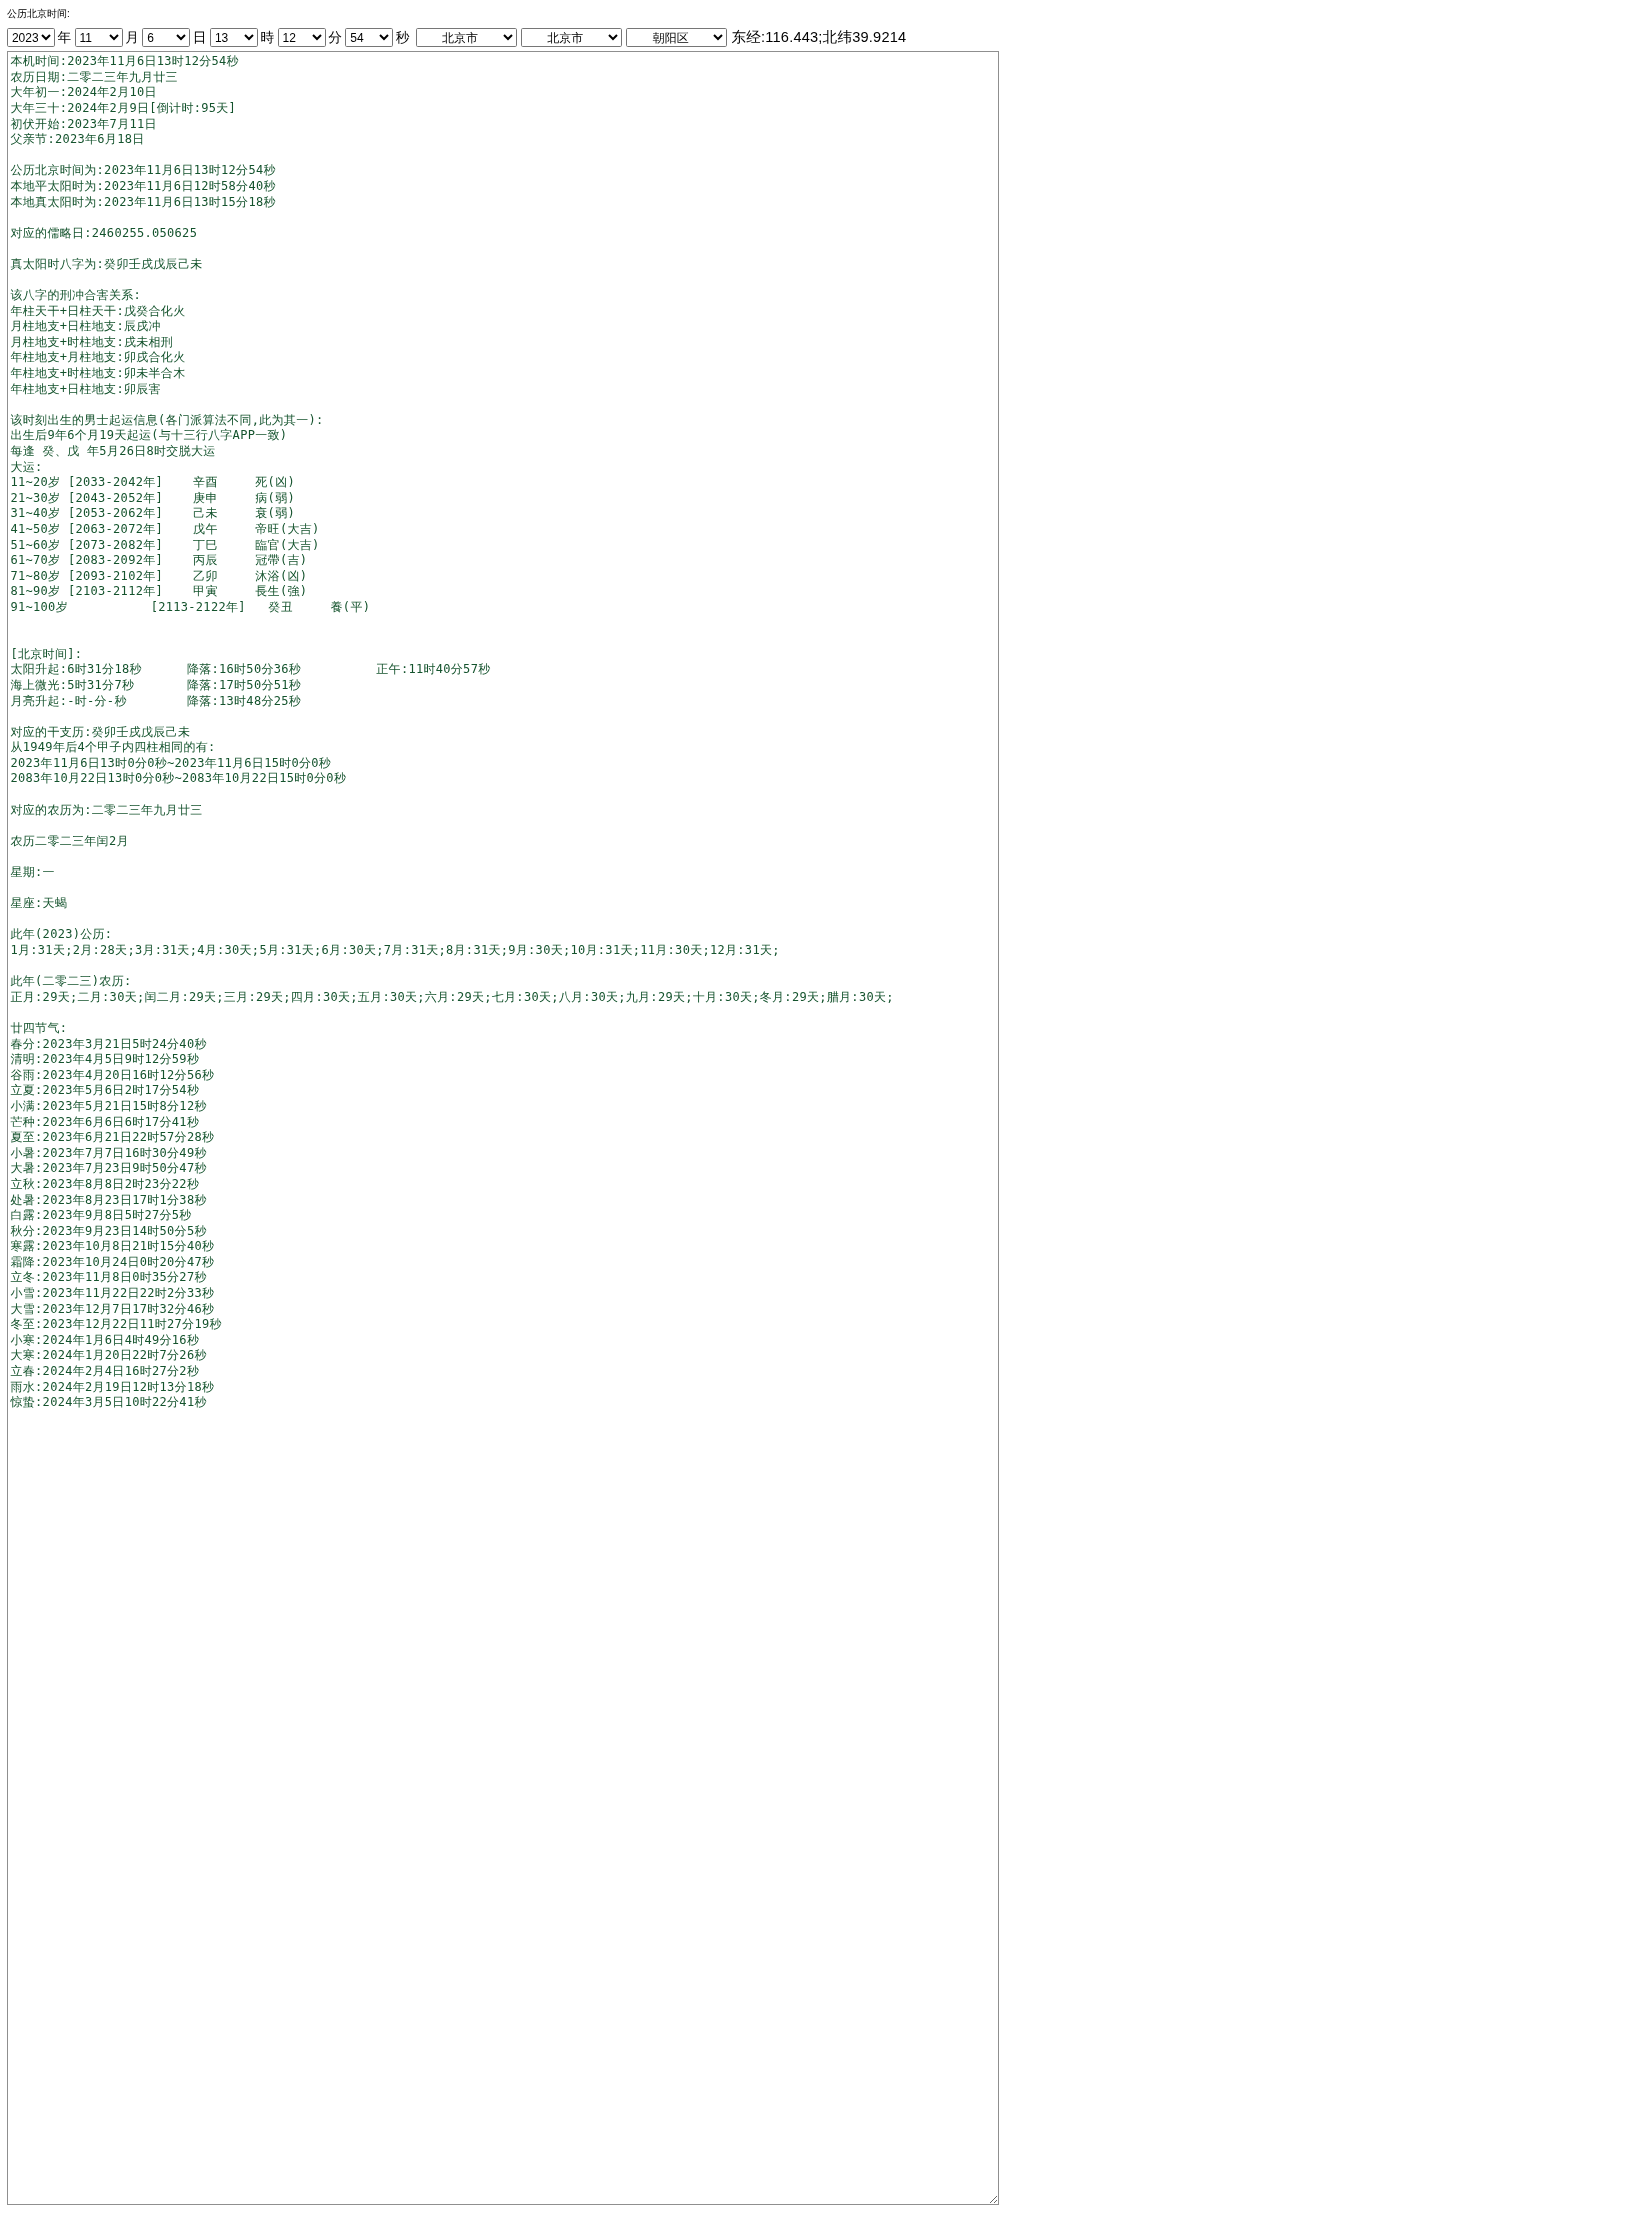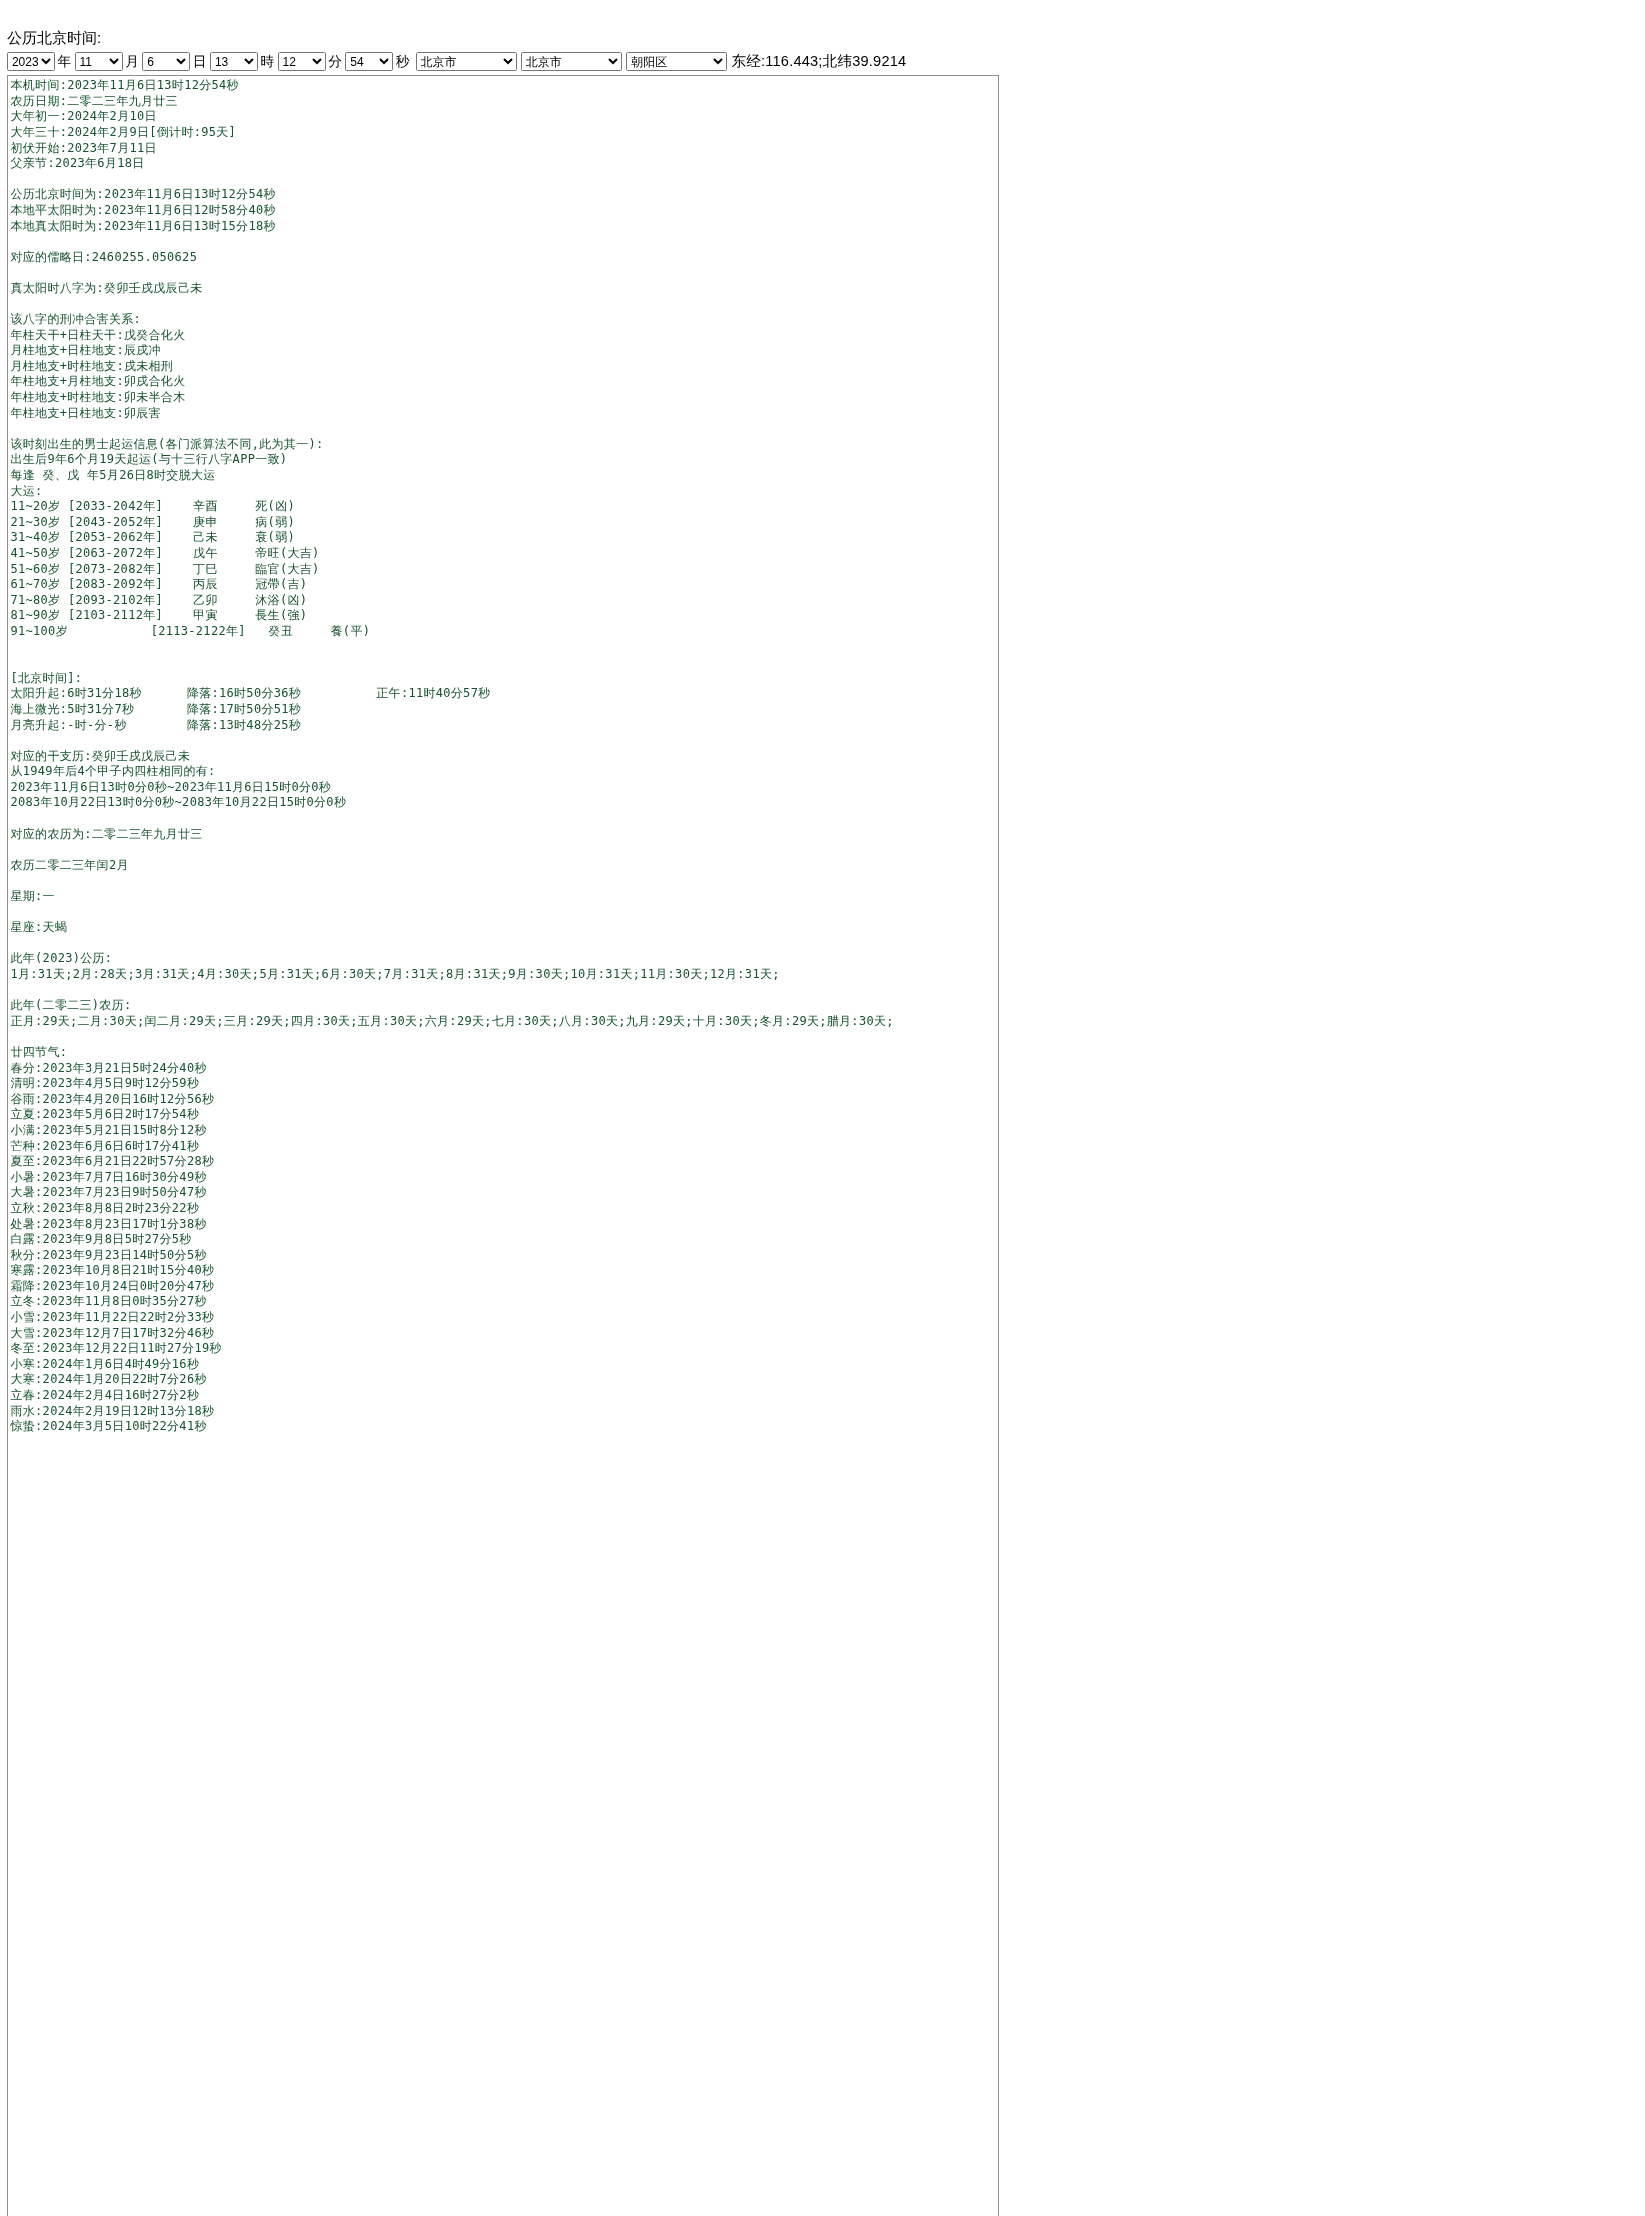--- a/index.html
+++ b/index.html
@@ -5,43 +5,42 @@
   * { box-sizing: border-box; }
   html, body {
     margin: 0; padding: 0;
     width: 1646px; height: 2216px;
     background: #ffffff;
     font-family: "Liberation Sans", sans-serif;
     color: #000;
   }
   .page { padding: 5.1px 0 0 6.9px; }
   .header-label {
-    font-size: 15px;
+    font-size: 10px;
     line-height: 18px;
     margin-bottom: 5.1px;
     white-space: nowrap;
-    margin-top: 24px;
   }
   .controls-row {
     display: flex;
     align-items: center;
     height: 19px;
     white-space: nowrap;
   }
   select.sel {
     height: 19px;
     font-size: 12px;
     font-family: "Liberation Sans", sans-serif;
     color: #000;
     background: #fff;
     border: 0.9px solid #767676;
     border-radius: 1.7px;
   }
   select.num { width: 48px; }
-  select.region { width: 101px; margin-right: 4.3px; }
+  select.region { width: 101px; margin-right: 4.3px; text-align: center; }
   .unit {
     font-size: 13.7px;
     margin: 0 3.4px 0 2.6px;
   }
   .unit.last { margin-right: 6px; }
   .coords {
     font-size: 14.6px;
     letter-spacing: 0.2px;
   }
   textarea.output {

